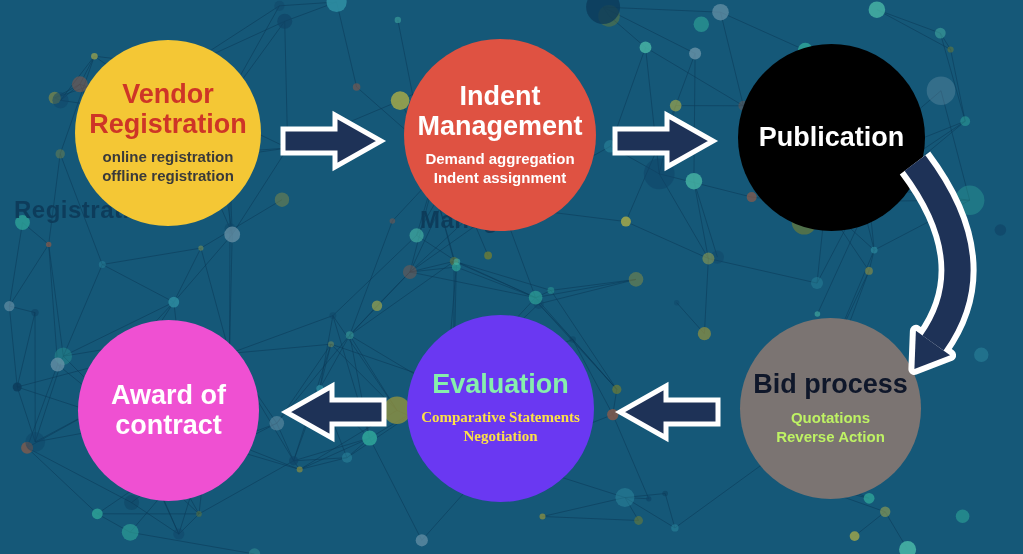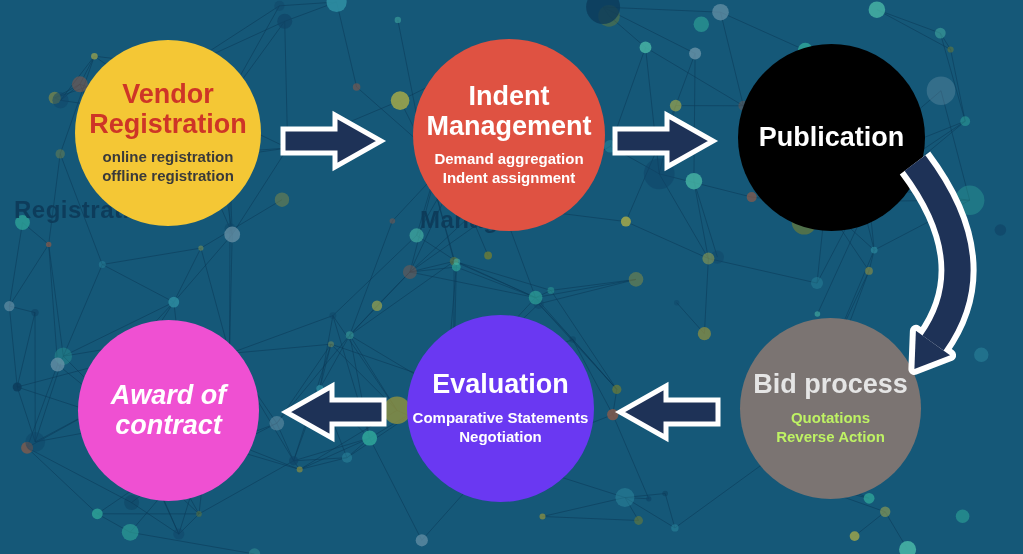--- a/index.html
+++ b/index.html
@@ -48,21 +48,21 @@
   .node .subtitle {
     font-weight: bold;
     font-size: 15px;
     line-height: 1.3;
     white-space: pre-line;
     margin-top: 8px;
   }
   .node .subtitle:empty { display: none; }
 
   .n0 { left: 75px;  top: 40px;  width: 186px; height: 186px; }
-  .n1 { left: 413px; top: 39px;  width: 192px; height: 192px; }
+  .n1 { left: 404px; top: 39px;  width: 192px; height: 192px; }
   .n2 { left: 738px; top: 44px;  width: 187px; height: 187px; }
   .n3 { left: 740px; top: 318px; width: 181px; height: 181px; }
   .n4 { left: 407px; top: 315px; width: 187px; height: 187px; }
   .n5 { left: 78px;  top: 320px; width: 181px; height: 181px; }
 
   .arrow {
     position: absolute;
     overflow: visible;
   }
   .arrow polygon {
@@ -529,33 +529,33 @@
     <div class="subtitle" style="color: #ffffff;">Demand aggregation
 Indent assignment</div>
   </div>
 
   <div class="node n2" style="background-color: #000000;">
     <div class="title" style="color: rgb(255, 255, 255);">Publication</div>
 
   </div>
 
   <div class="node n3" style="background-color: rgb(123, 116, 114);">
-    <div class="title" style="color: #e5e5e5;">Bid process</div>
+    <div class="title" style="color: #0f172a;">Bid process</div>
     <div class="subtitle" style="color: #bef264;">Quotations
 Reverse Action</div>
   </div>
 
   <div class="node n4" style="background-color: rgb(106, 56, 242);">
-    <div class="title" style="color: #ffffff;">Evaluation</div>
-    <div class="subtitle" style="color: #ffffff;">Comparative Statements
+    <div class="title" style="color: #86efac;">Evaluation</div>
+    <div class="subtitle" style="color: #fde047; font-family: Liberation Serif, serif;">Comparative Statements
 Negotiation</div>
   </div>
 
   <div class="node n5" style="background-color: rgb(239, 80, 210);">
-    <div class="title" style="color: rgb(255, 255, 255); font-style: italic;">Award of
+    <div class="title" style="color: rgb(255, 255, 255);">Award of
 contract</div>
 
   </div>
 
   <svg class="arrow a0" viewBox="0 0 104 58">
     <polygon points="2,17 54,17 54,3 100,29 54,55 54,41 2,41"></polygon>
   </svg>
   <svg class="arrow a1" viewBox="0 0 104 58">
     <polygon points="2,17 54,17 54,3 100,29 54,55 54,41 2,41"></polygon>
   </svg>

